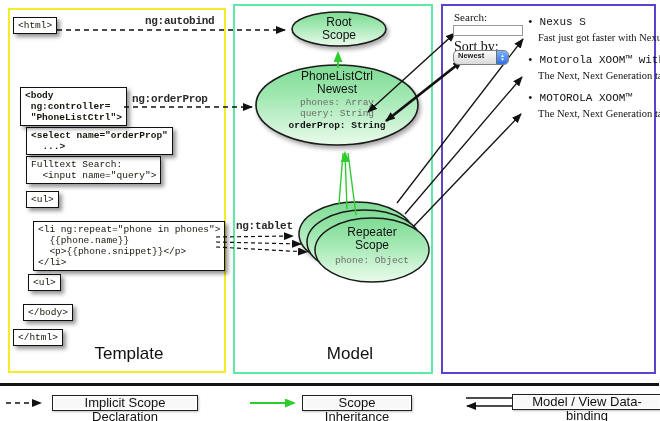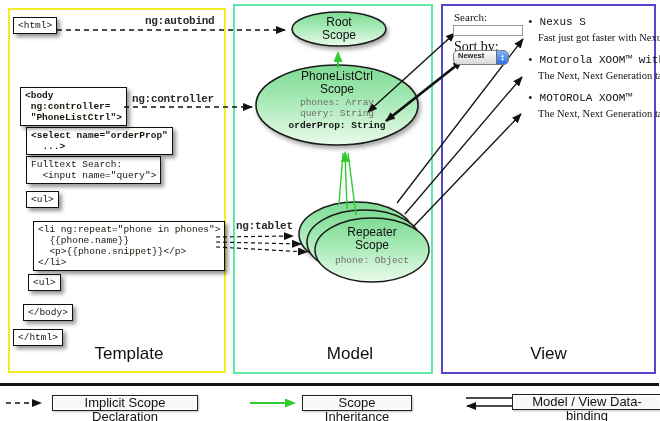--- a/index.html
+++ b/index.html
@@ -119,27 +119,27 @@
   <div class="code-box" style="left:26px;top:191px;">&lt;ul&gt;</div>
   <div class="code-box" style="left:33px;top:221px;">&lt;li ng:repeat="phone in phones"&gt;
   {{phone.name}}
   &lt;p&gt;{{phone.snippet}}&lt;/p&gt;
 &lt;/li&gt;</div>
   <div class="code-box" style="left:28px;top:274px;">&lt;ul&gt;</div>
   <div class="code-box" style="left:23px;top:304px;">&lt;/body&gt;</div>
   <div class="code-box" style="left:13px;top:329px;">&lt;/html&gt;</div>
 
   <div class="ann" style="left:145px;top:15px;">ng:autobind</div>
-  <div class="ann" style="left:132px;top:93px;">ng:controller</div>
+  <div class="ann" style="left:132px;top:93px;">ng:orderProp</div>
   <div class="ann" style="left:236px;top:220px;">ng:tablet</div>
 
   <div class="ell-title" style="left:292px;top:16px;width:94px;">Root
 Scope</div>
   <div class="ell-title" style="left:257px;top:70px;width:160px;">PhoneListCtrl
-Scope</div>
+Newest</div>
   <div class="ell-props" style="left:257px;top:98px;width:160px;">phones: Array
 query: String</div>
   <div class="ell-bold" style="left:257px;top:120px;width:160px;">orderProp: String</div>
   <div class="ell-title" style="left:315px;top:226px;width:114px;">Repeater
 Scope</div>
   <div class="ell-props" style="left:315px;top:256px;width:114px;">phone: Object</div>
 
   <div class="lbl serif" style="left:454px;top:11px;font-size:11px;">Search:</div>
   <input id="search-input" type="text" value="" style="">
   <div class="lbl serif" style="left:454px;top:39px;font-size:14px;">Sort by:</div>
@@ -153,20 +153,19 @@
 
   <div class="v-item-title" style="left:527px;top:16px;"><span class="bullet">•</span><span>Nexus S</span></div>
   <div class="v-item-desc" style="left:538px;top:32px;">Fast just got faster with Nexus S.</div>
   <div class="v-item-title" style="left:527px;top:54px;"><span class="bullet">•</span><span>Motorola XOOM™ with Wi-Fi</span></div>
   <div class="v-item-desc" style="left:538px;top:70px;">The Next, Next Generation tablet.</div>
   <div class="v-item-title" style="left:527px;top:92px;"><span class="bullet">•</span><span>MOTOROLA XOOM™</span></div>
   <div class="v-item-desc" style="left:538px;top:108px;">The Next, Next Generation tablet.</div>
 
   <div class="col-label" style="left:8px;width:242px;top:344px;">Template</div>
   <div class="col-label" style="left:250px;width:200px;top:344px;">Model</div>
-  <div class="col-label" style="left:441px;width:215px;top:344px;">View</div>
 
   <div id="separator"></div>
   <div class="legend-box" style="left:52px;top:395px;width:136px;">Implicit Scope Declaration</div>
   <div class="legend-box" style="left:302px;top:395px;width:100px;">Scope Inheritance</div>
   <div class="legend-box" style="left:512px;top:394px;width:140px;">Model / View Data-binding</div>
 
 </div>
 
 </body></html>

